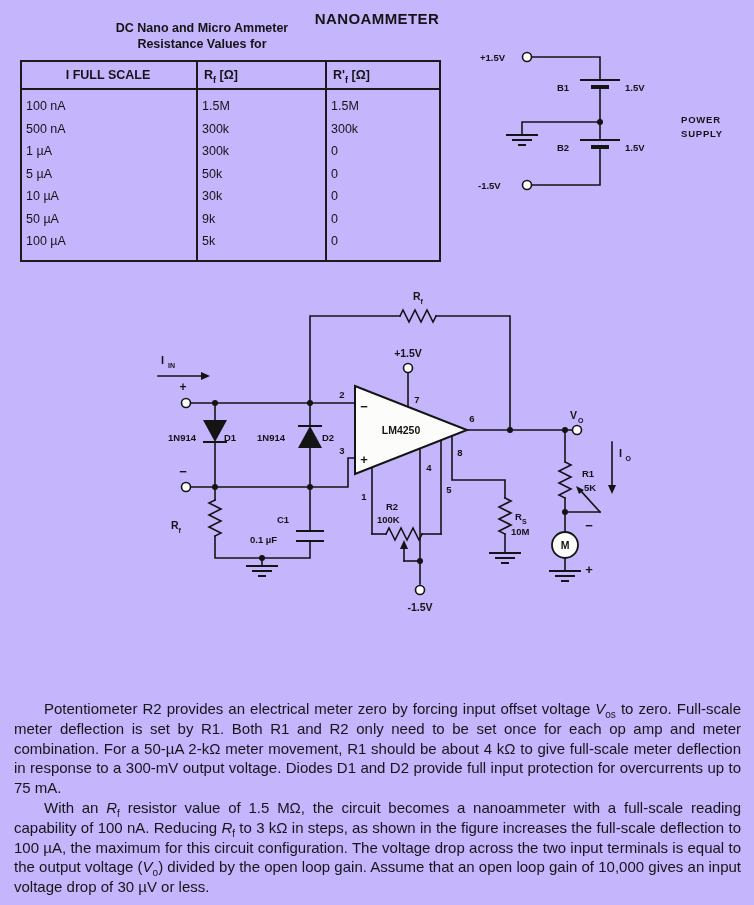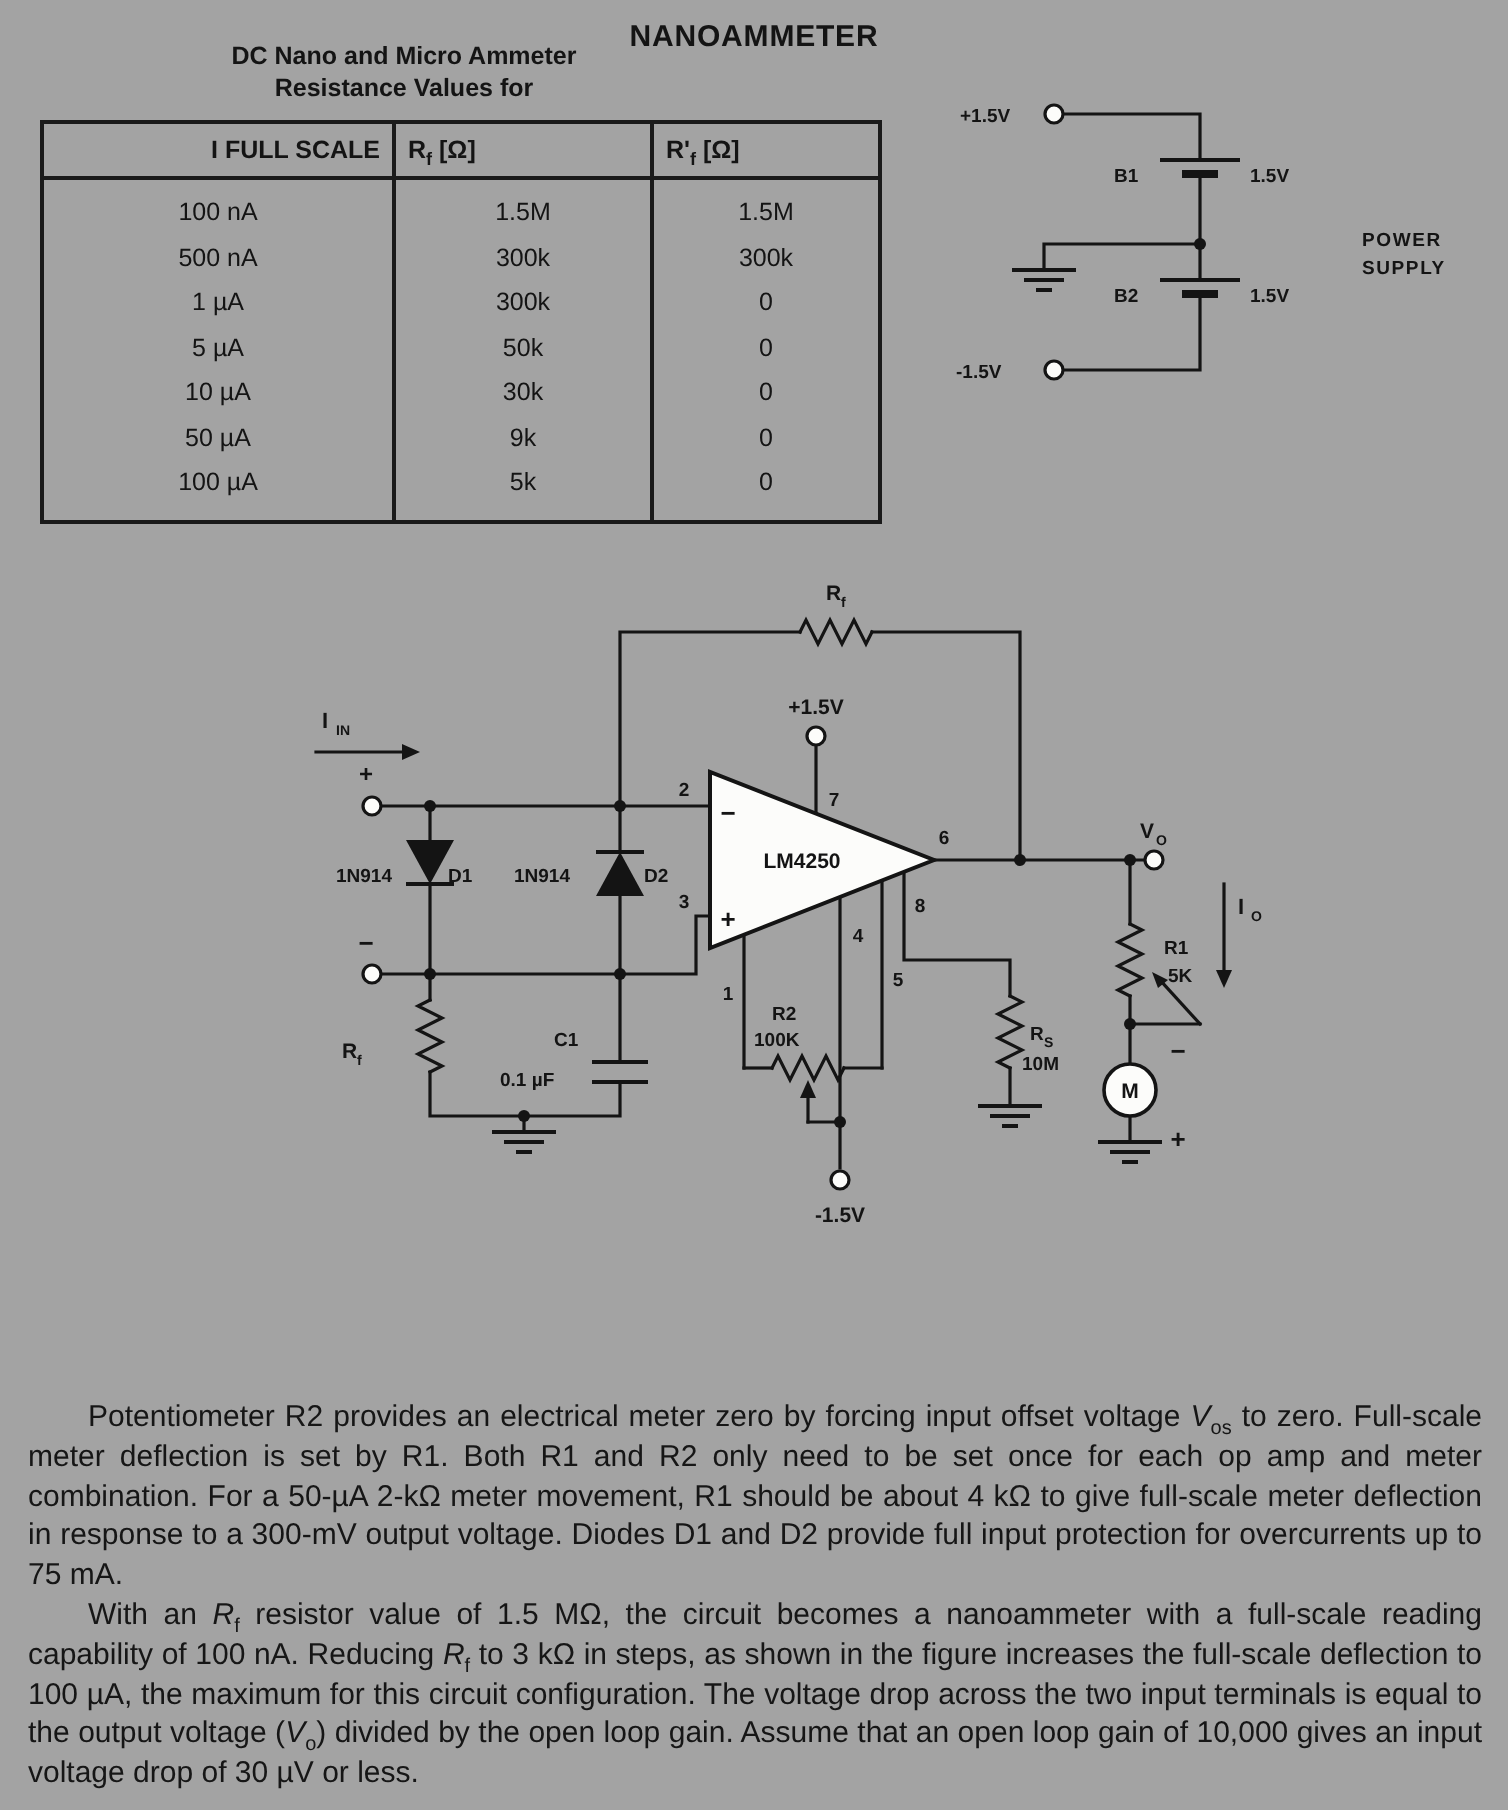--- a/index.html
+++ b/index.html
@@ -1,25 +1,25 @@
 <!DOCTYPE html>
 <html><head>
 <meta charset="utf-8">
 <style>
   html,body{margin:0;padding:0}
   body{background:#d9d9d9;font-family:"Liberation Sans",sans-serif}
-  .page{position:relative;width:754px;height:905px;background:#a3a3a3;color:#141414;margin:0 auto;overflow:hidden}
+  .page{position:relative;width:754px;height:905px;background:#c4b5fd;color:#141414;margin:0 auto;overflow:hidden}
   .title{position:absolute;top:0;left:0;width:100%;text-align:center;font-size:15px;font-weight:bold;letter-spacing:.4px}
   .caption{position:absolute;top:21px;left:22px;width:360px;text-align:center;font-size:12.5px;font-weight:bold;line-height:15.5px}
   table.res{position:absolute;left:20px;top:60px;width:421px;border-collapse:collapse;border:2.5px solid #1a1a1a;font-size:12.5px}
   table.res th{border-bottom:2px solid #1a1a1a;font-weight:bold;padding:6px;text-align:left}
-  table.res th.left{text-align:right;padding-left:4px;width:164px}
+  table.res th.left{text-align:center;padding-left:4px;width:164px}
   table.res th.c1{width:115px}
   table.res th+th,table.res td+td{border-left:2px solid #1a1a1a}
-  table.res td{text-align:center;padding:2px 4px;line-height:18.5px}
+  table.res td{padding:2px 4px;line-height:18.5px}
   table.res tbody tr:first-child td{padding-top:7px}
   table.res tbody tr:last-child td{padding-bottom:9px}
   sub{line-height:0}
   table.res sub{font-size:9px}
   .ps-svg{position:absolute;left:470px;top:40px}
   .main-svg{position:absolute;left:130px;top:280px}
   svg text{fill:#141414;font-family:"Liberation Sans",sans-serif;font-weight:bold}
   .sl{font-size:9.5px}.s10{font-size:10.5px}.s11{font-size:11px}.ss{font-size:7px}.sm{font-size:13px}.s12{font-size:12px}
   .psl{font-size:9.5px;letter-spacing:.8px}
   .w{stroke:#141414;stroke-width:1.6;fill:none;stroke-linecap:square}

